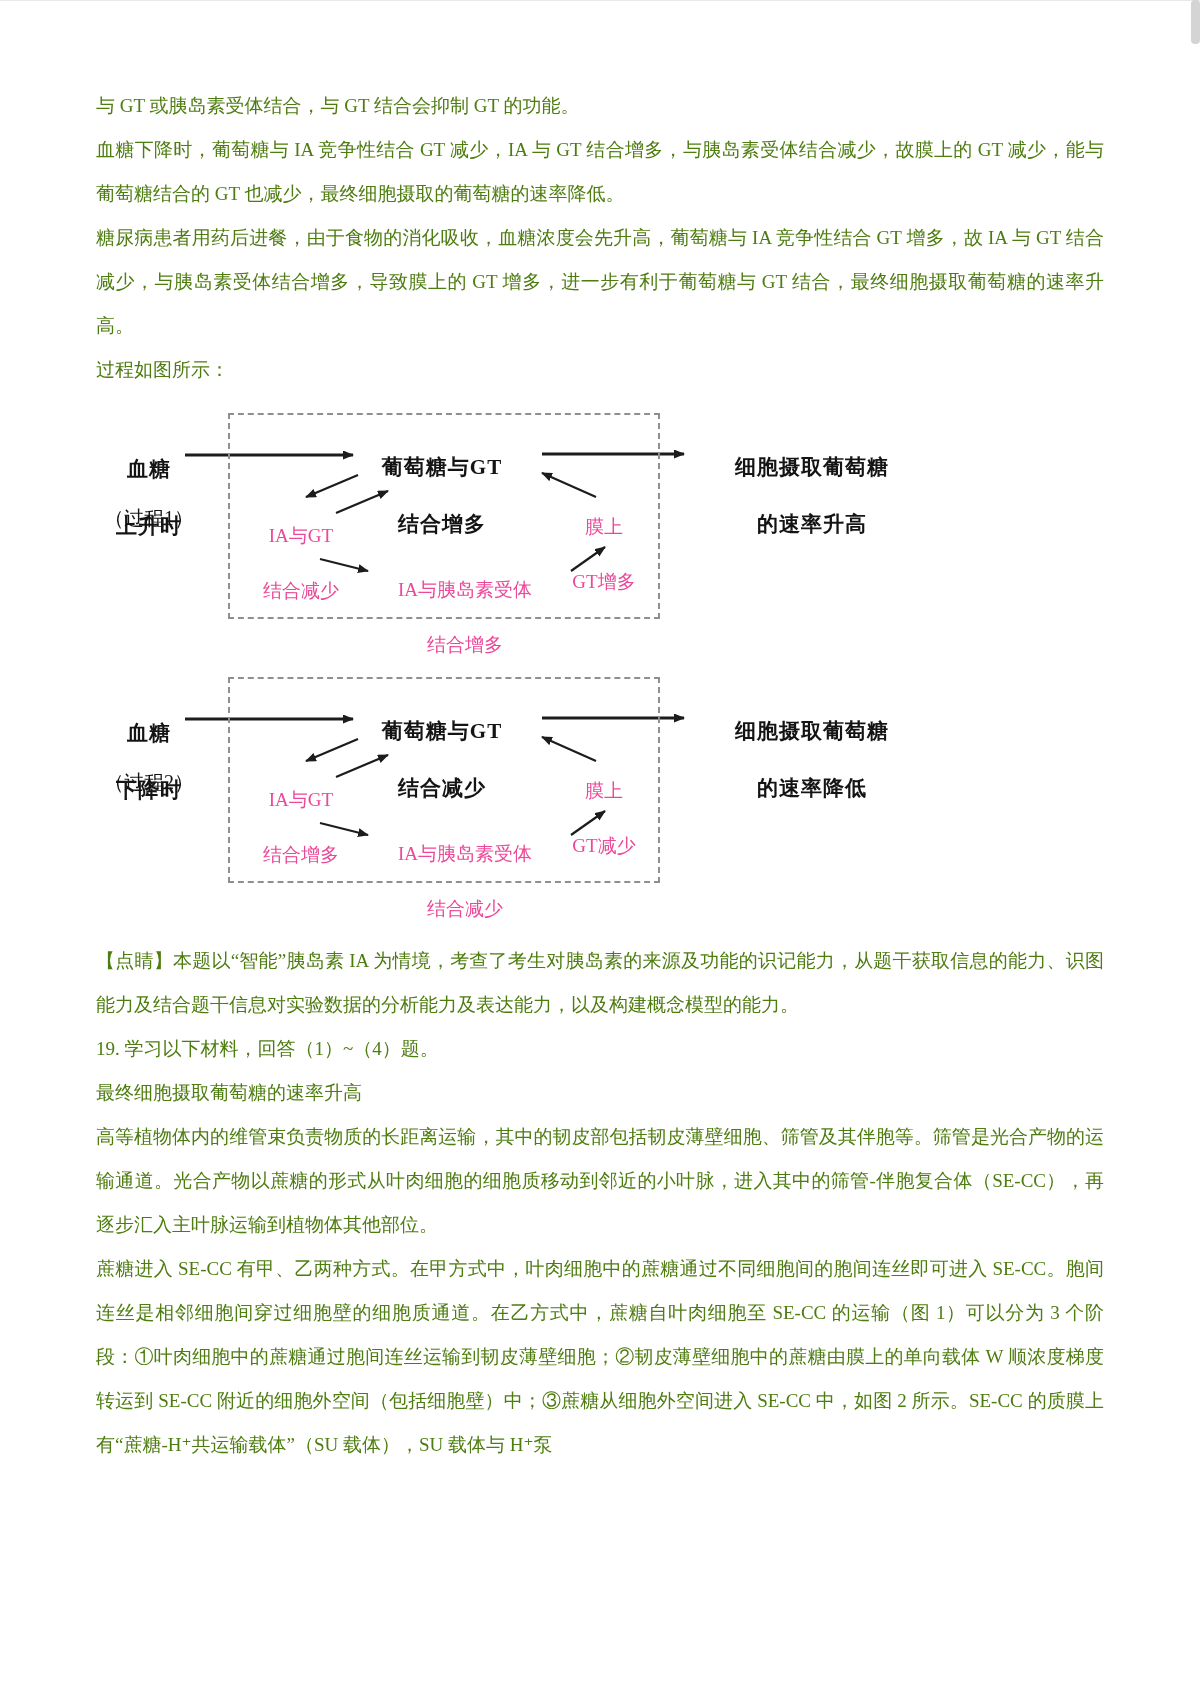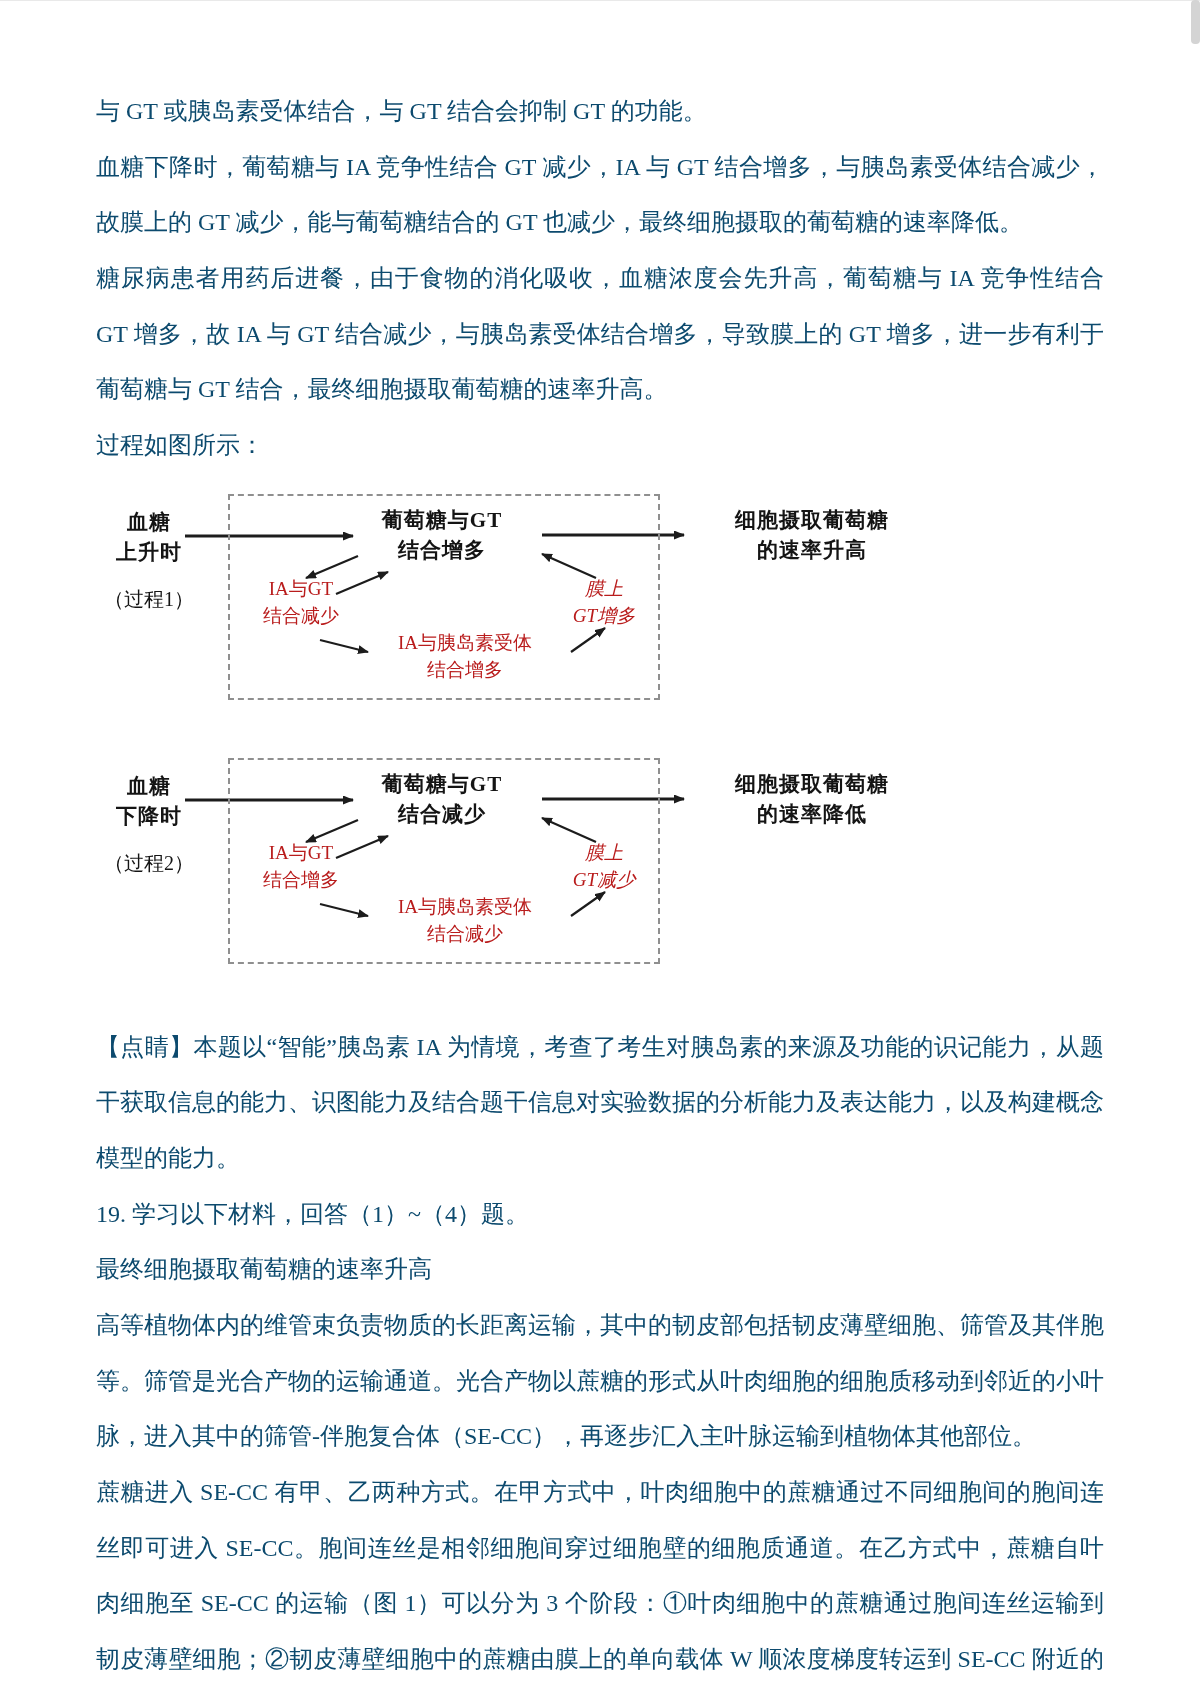--- a/index.html
+++ b/index.html
@@ -16,51 +16,51 @@
     position: absolute; top: 0; left: 0; width: 100%; height: 1px;
     background: #e9e9e9;
   }
   .scrollbar-thumb {
     position: absolute; top: 0; right: 0; width: 9px; height: 44px;
     background: #d4d4d4; border-radius: 4px;
   }
   .page { width: 1200px; padding: 84px 96px 0 96px; }
 
   p.body-text {
-    font-size: 24px;
+    font-size: 19px;
     line-height: 2.32;
     text-align: justify;
-    color: #0c4a6e;
+    color: #4d7c0f;
   }
   .bold { font-weight: 400; }
 
   
   .diagram {
     position: relative;
     width: 1008px;
     height: 222px;
     margin: 18px 0 42px 0;
   }
   .dg-arrows { position: absolute; left: 0; top: 0; }
   .dg-arrows line { stroke: #1c1c1c; stroke-width: 2.2; }
   .dg-arrows line.thick { stroke-width: 2.8; }
   .dg-box {
     position: absolute; left: 132px; top: 2px; width: 432px; height: 206px;
     border: 2px dashed #8f8f8f;
   }
   .dg-node { position: absolute; text-align: center; color: #141414; }
-  .dg-node span { display: block; }
+  .dg-node span { display: block; margin-top: 28px; }
   .dg-bold { font-weight: 700; font-size: 21px; line-height: 1.42; letter-spacing: 1px; }
-  .dg-inner { font-size: 19px; line-height: 1.42; color: #b91c1c; }
+  .dg-inner { font-size: 19px; line-height: 1.42; color: #ec4899; }
   .dg-input   { left: 2px;   top: 16px;  width: 102px; }
   .dg-process { left: 0px;   top: 94px;  width: 106px; font-weight: 400; font-size: 20px; }
   .dg-main    { left: 262px; top: 14px;  width: 168px; }
   .dg-output  { left: 596px; top: 14px;  width: 240px; }
   .dg-left    { left: 150px; top: 84px;  width: 110px; }
-  .dg-right   { left: 452px; top: 84px;  width: 112px; font-style: italic; }
+  .dg-right   { left: 452px; top: 75px;  width: 112px; }
   .dg-bottom  { left: 260px; top: 138px; width: 218px; }
 </style>
 </head>
 <body>
 
 <div class="top-edge"></div>
 <div class="scrollbar-thumb"></div>
 
 <div class="page">
 

